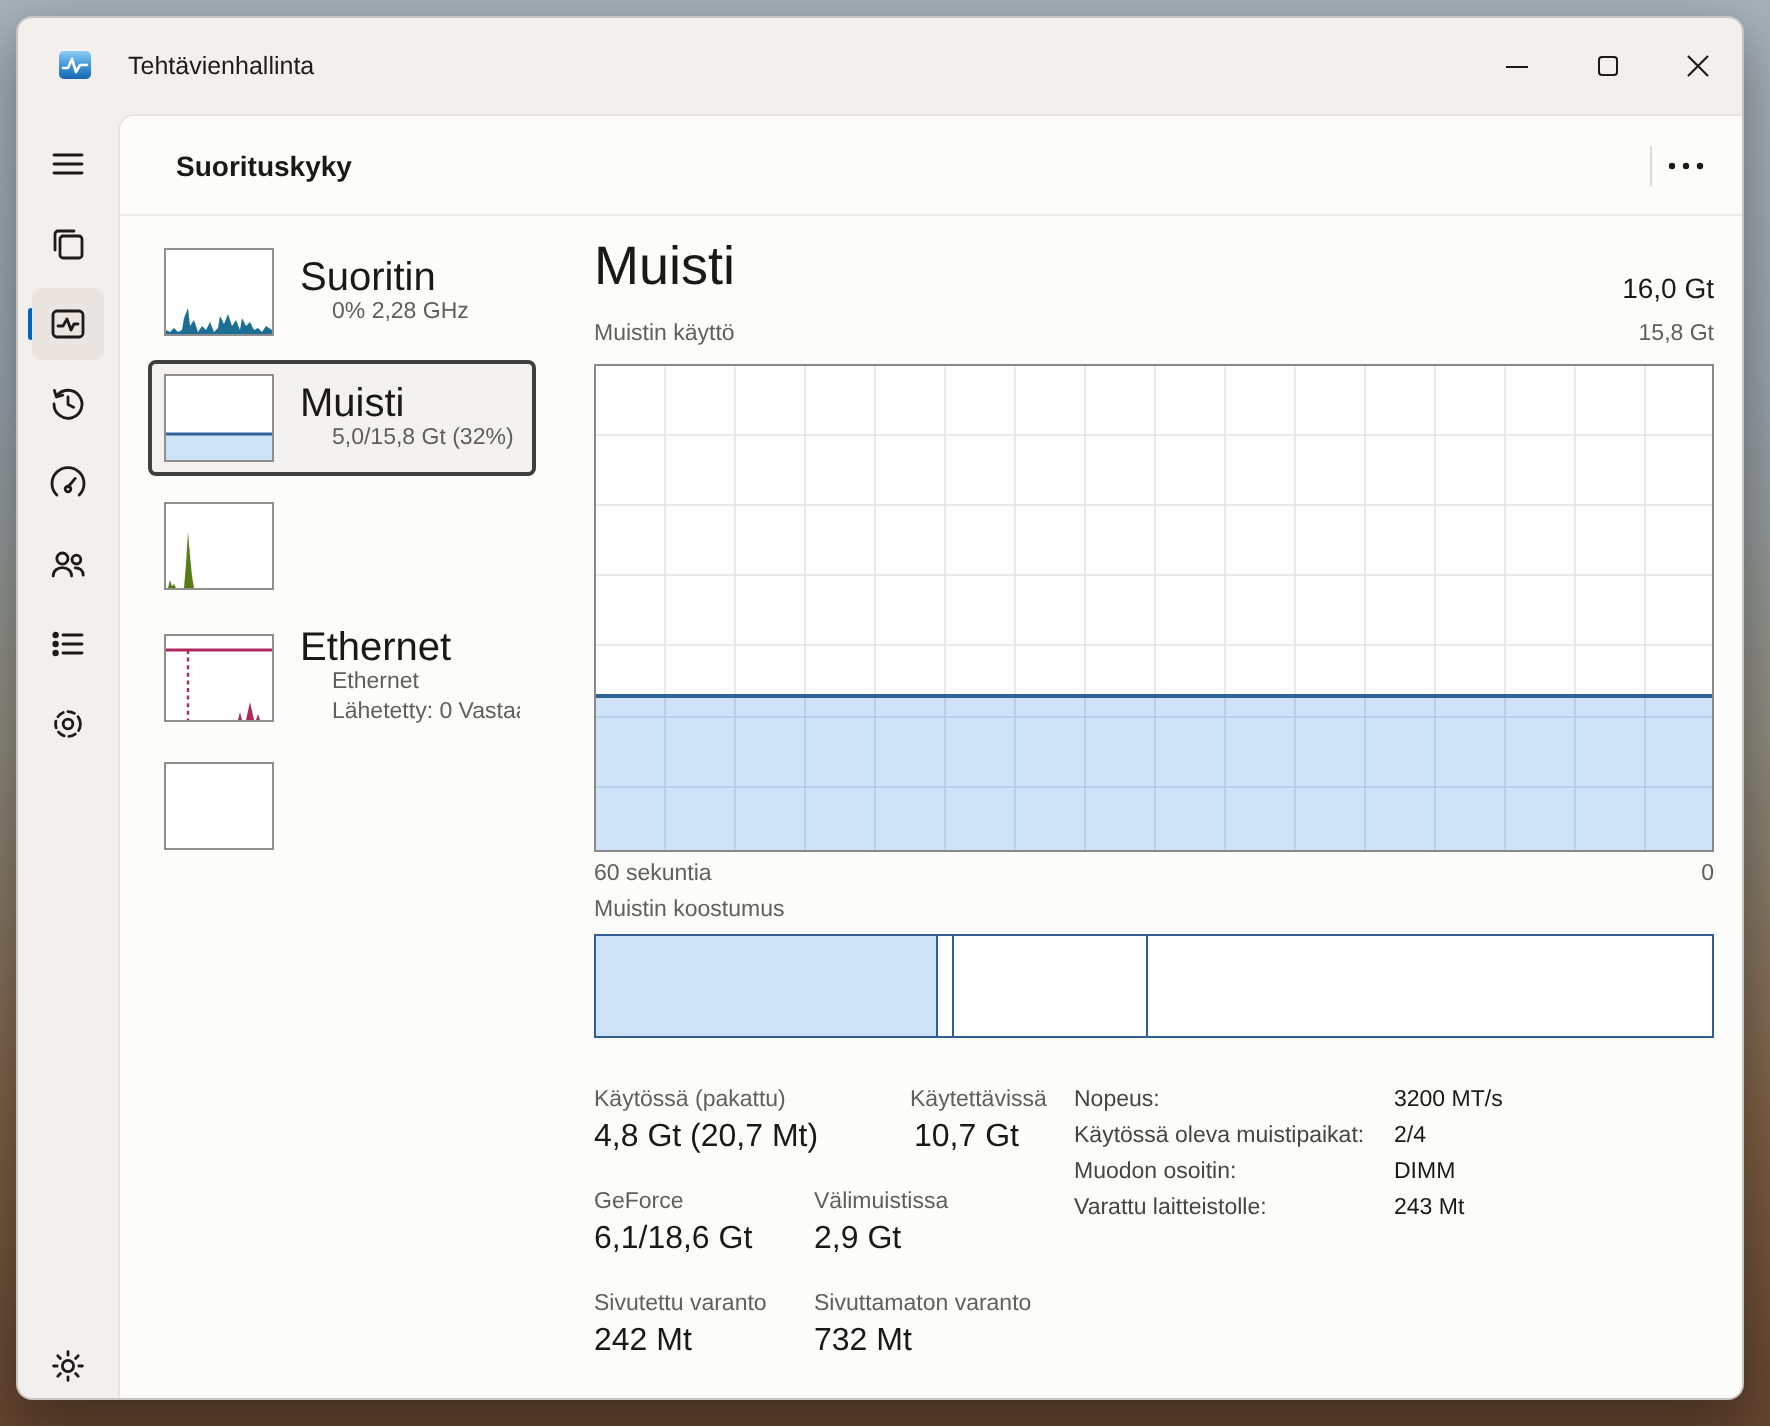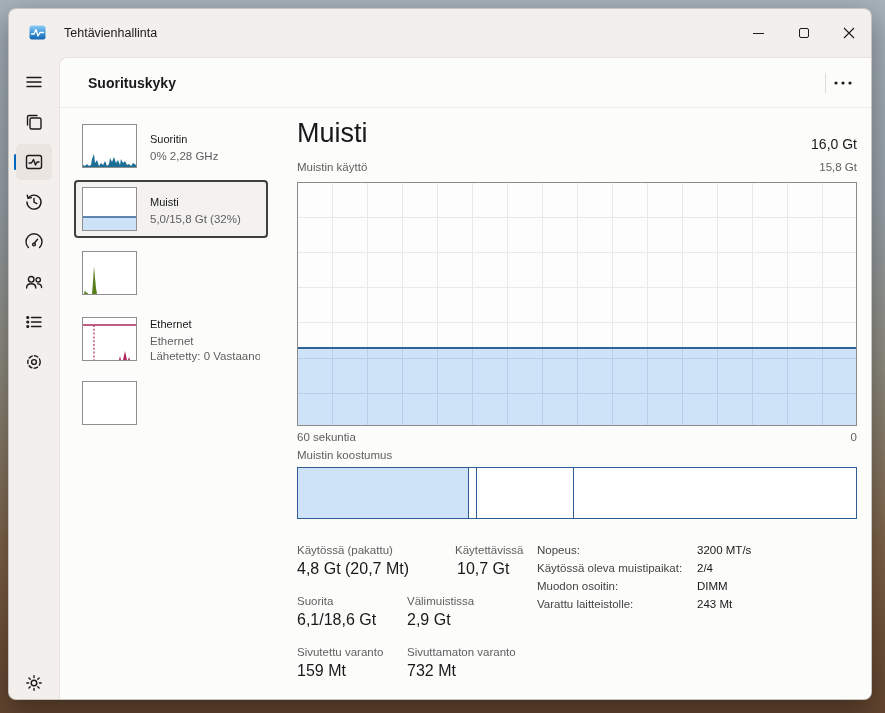--- a/index.html
+++ b/index.html
@@ -40,22 +40,22 @@
   .more-btn { position:absolute; right:12px; top:7px; width:36px; height:36px; background:transparent; border:none;
     display:flex; align-items:center; justify-content:center; border-radius:4px; }
 
   
   .dev-item { position:absolute; left:14px; width:194px; height:58px; display:flex; align-items:center;
     gap:13px; padding:0 6px; border:2px solid transparent; border-radius:4px; background:transparent; }
   .dev-item.selected { background:#f3f2f1; border-color:#3f3f3f; }
   .thumb { width:55px; height:44px; background:#fff; border:1px solid #8f8f8f; flex:none; }
   .thumb svg { display:block; width:100%; height:100%; }
   .dev-text { min-width:0; }
-  .dev-title { font-size:11px; color:#191919; line-height:20px; white-space:nowrap; }
-  .dev-sub { font-size:11.5px; color:#5f5f5f; line-height:15px; white-space:nowrap; overflow:hidden; }
+  .dev-title { font-size:20px; color:#191919; line-height:20px; white-space:nowrap; }
+  .dev-sub { font-size:11.5px; color:#5f5f5f; line-height:15px; white-space:nowrap; overflow:hidden;margin-left:16px; }
 
   
   .main { position:absolute; left:237px; top:0; width:560px; height:644px; }
   .mem-title { position:absolute; left:0; top:60px; font-size:27px; color:#191919; font-weight:400; }
   .mem-total { position:absolute; right:0; top:78px; font-size:14px; color:#191919; }
   .row-label { position:absolute; font-size:11.5px; color:#5f5f5f; }
   .usage-label { left:0; top:103px; }
   .usage-max { right:0; top:103px; text-align:right; }
   .graph { position:absolute; left:0; top:124px; width:560px; height:244px; border:1px solid #8a8a8a; background-color:#fdfdfd;
     background-image:linear-gradient(to right,#e9e9e9 1px,transparent 1px),linear-gradient(to bottom,#e9e9e9 1px,transparent 1px);
@@ -266,28 +266,28 @@
         <div class="seg seg-standby"></div>
         <div class="seg seg-free"></div>
       </div>
 
       <div class="stats">
         <span class="stat-label" style="left:0;   top:7px">Käytössä (pakattu)</span>
         <span class="stat-label" style="left:158px;top:7px">Käytettävissä</span>
         <span class="stat-value" style="left:0;   top:23px">4,8 Gt (20,7 Mt)</span>
         <span class="stat-value" style="left:160px;top:23px">10,7 Gt</span>
 
-        <span class="stat-label" style="left:0;   top:58px">Suorita</span>
+        <span class="stat-label" style="left:0;   top:58px">GeForce</span>
         <span class="stat-label" style="left:110px;top:58px">Välimuistissa</span>
         <span class="stat-value" style="left:0;   top:74px">6,1/18,6 Gt</span>
         <span class="stat-value" style="left:110px;top:74px">2,9 Gt</span>
 
         <span class="stat-label" style="left:0;   top:109px">Sivutettu varanto</span>
         <span class="stat-label" style="left:110px;top:109px">Sivuttamaton varanto</span>
-        <span class="stat-value" style="left:0;   top:125px">159 Mt</span>
+        <span class="stat-value" style="left:0;   top:125px">242 Mt</span>
         <span class="stat-value" style="left:110px;top:125px">732 Mt</span>
 
         <div class="details">
           <span class="det-label" style="top:7px">Nopeus:</span>
           <span class="det-value" style="top:7px">3200 MT/s</span>
           <span class="det-label" style="top:25px">Käytössä oleva muistipaikat:</span>
           <span class="det-value" style="top:25px">2/4</span>
           <span class="det-label" style="top:43px">Muodon osoitin:</span>
           <span class="det-value" style="top:43px">DIMM</span>
           <span class="det-label" style="top:61px">Varattu laitteistolle:</span>

